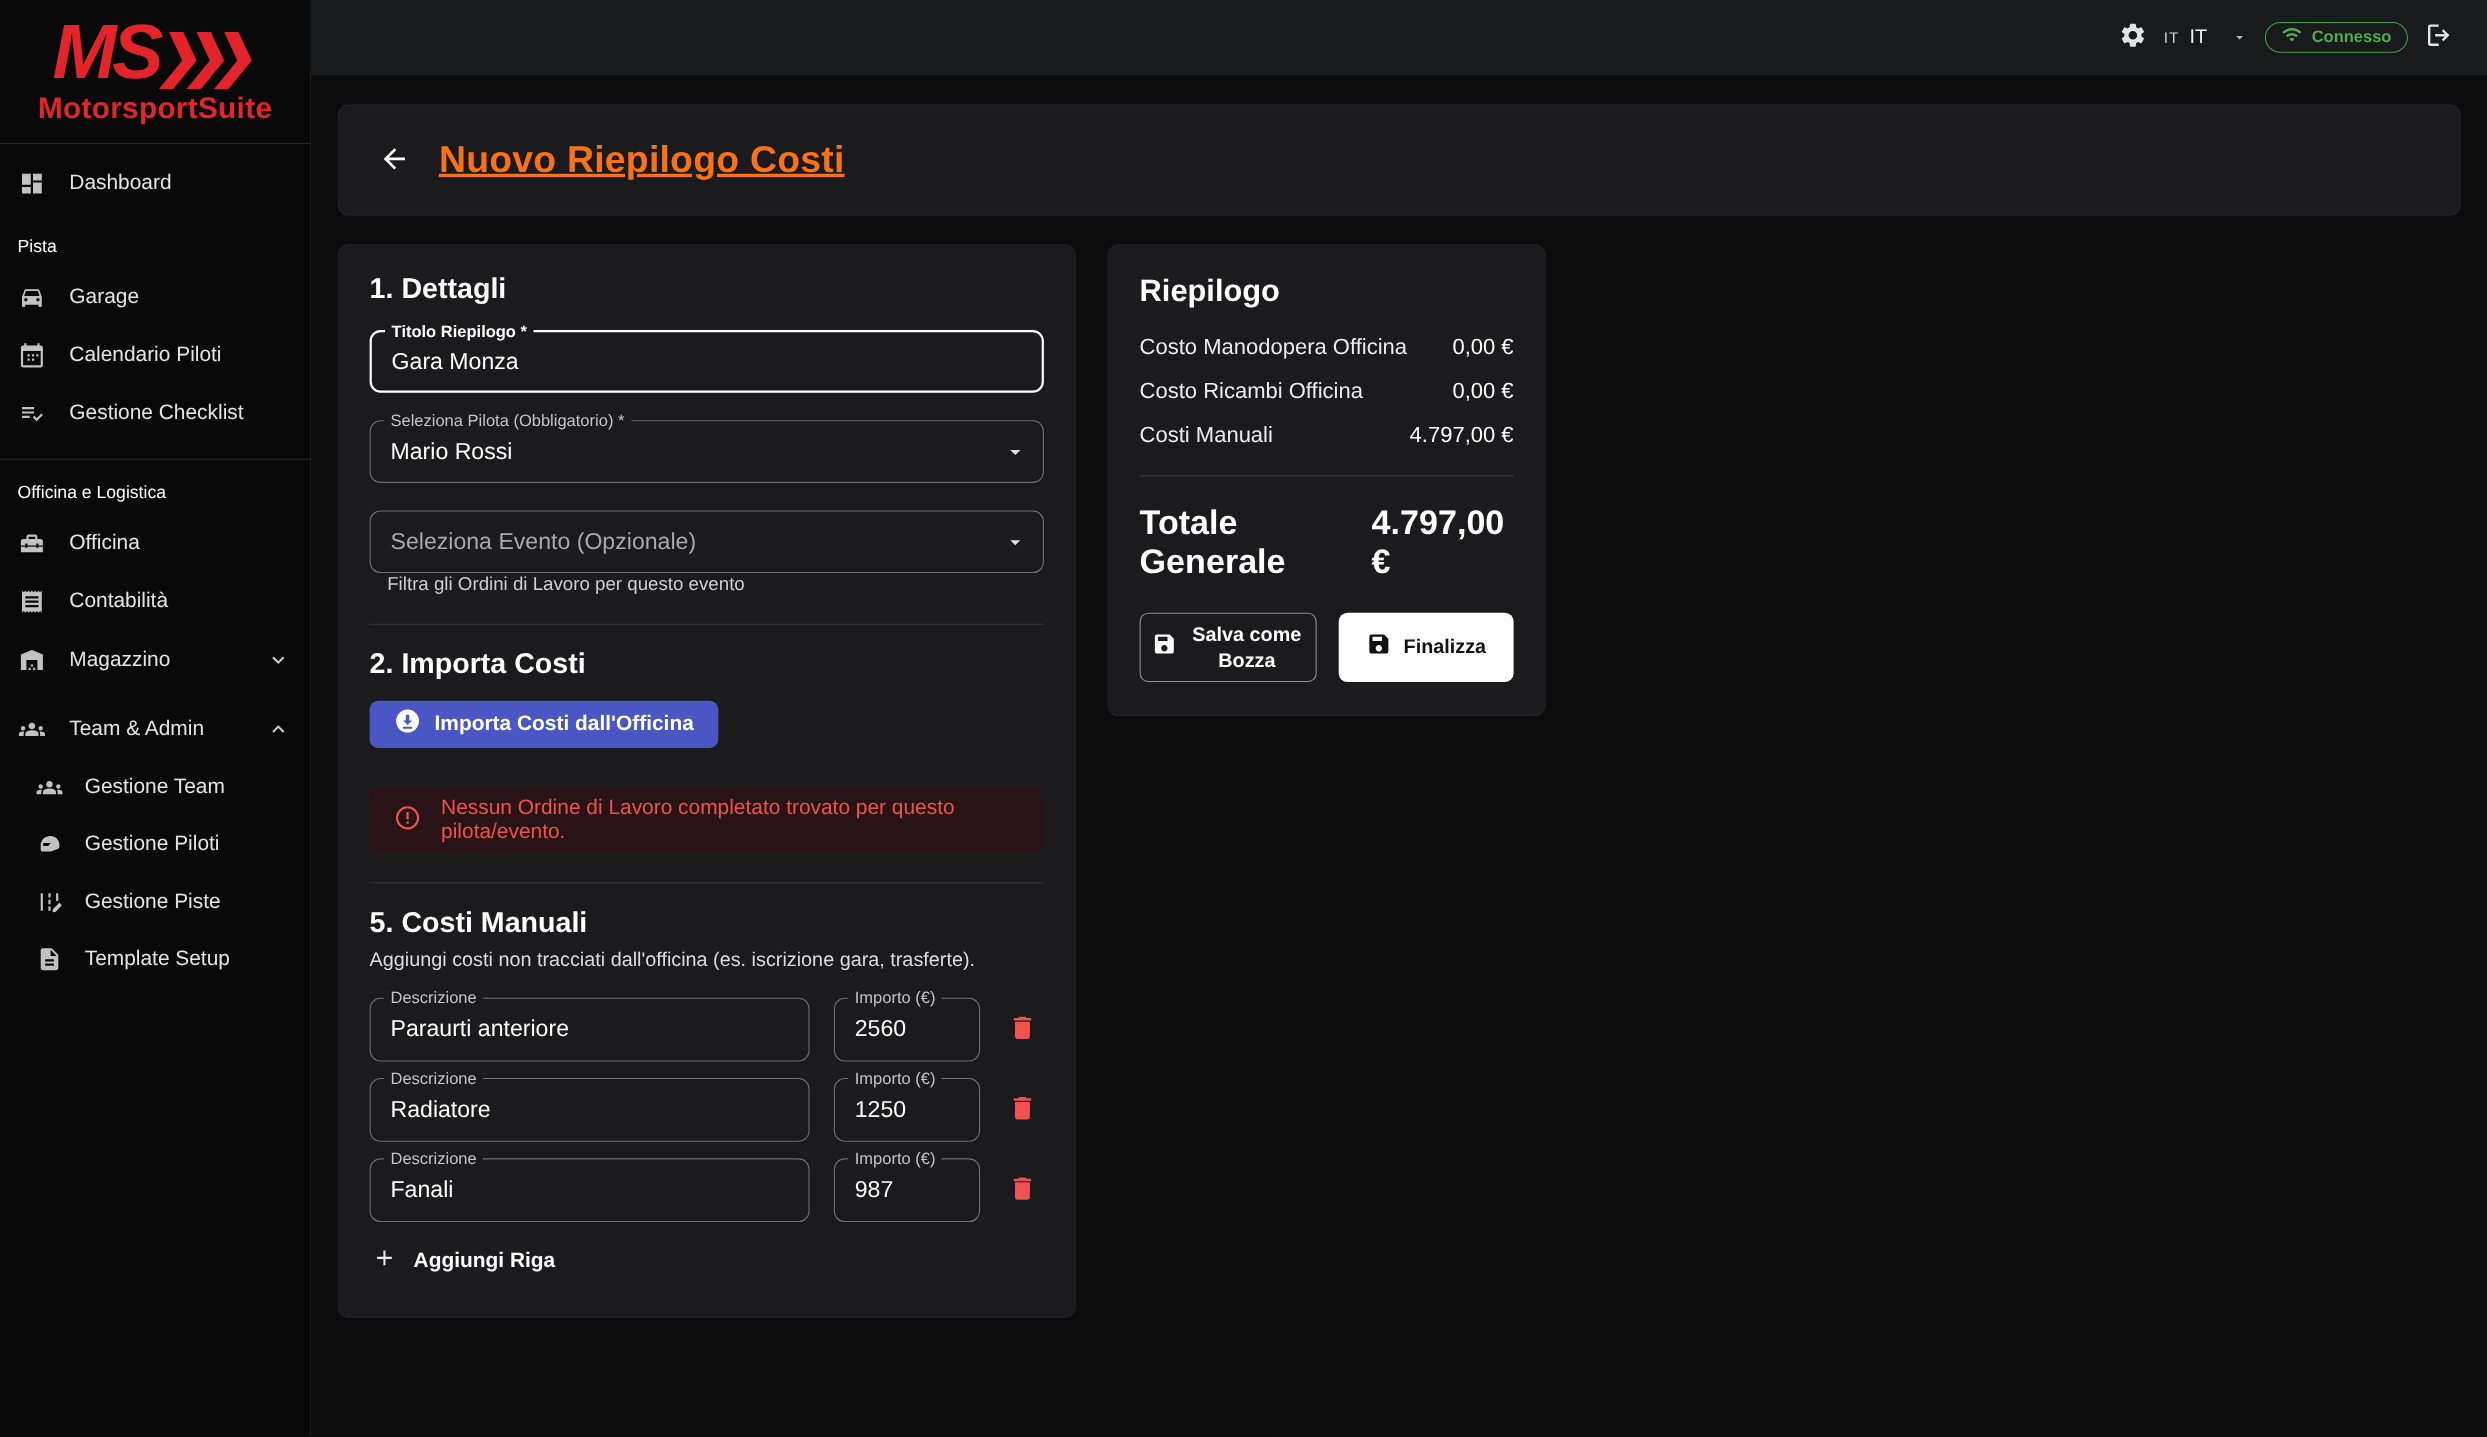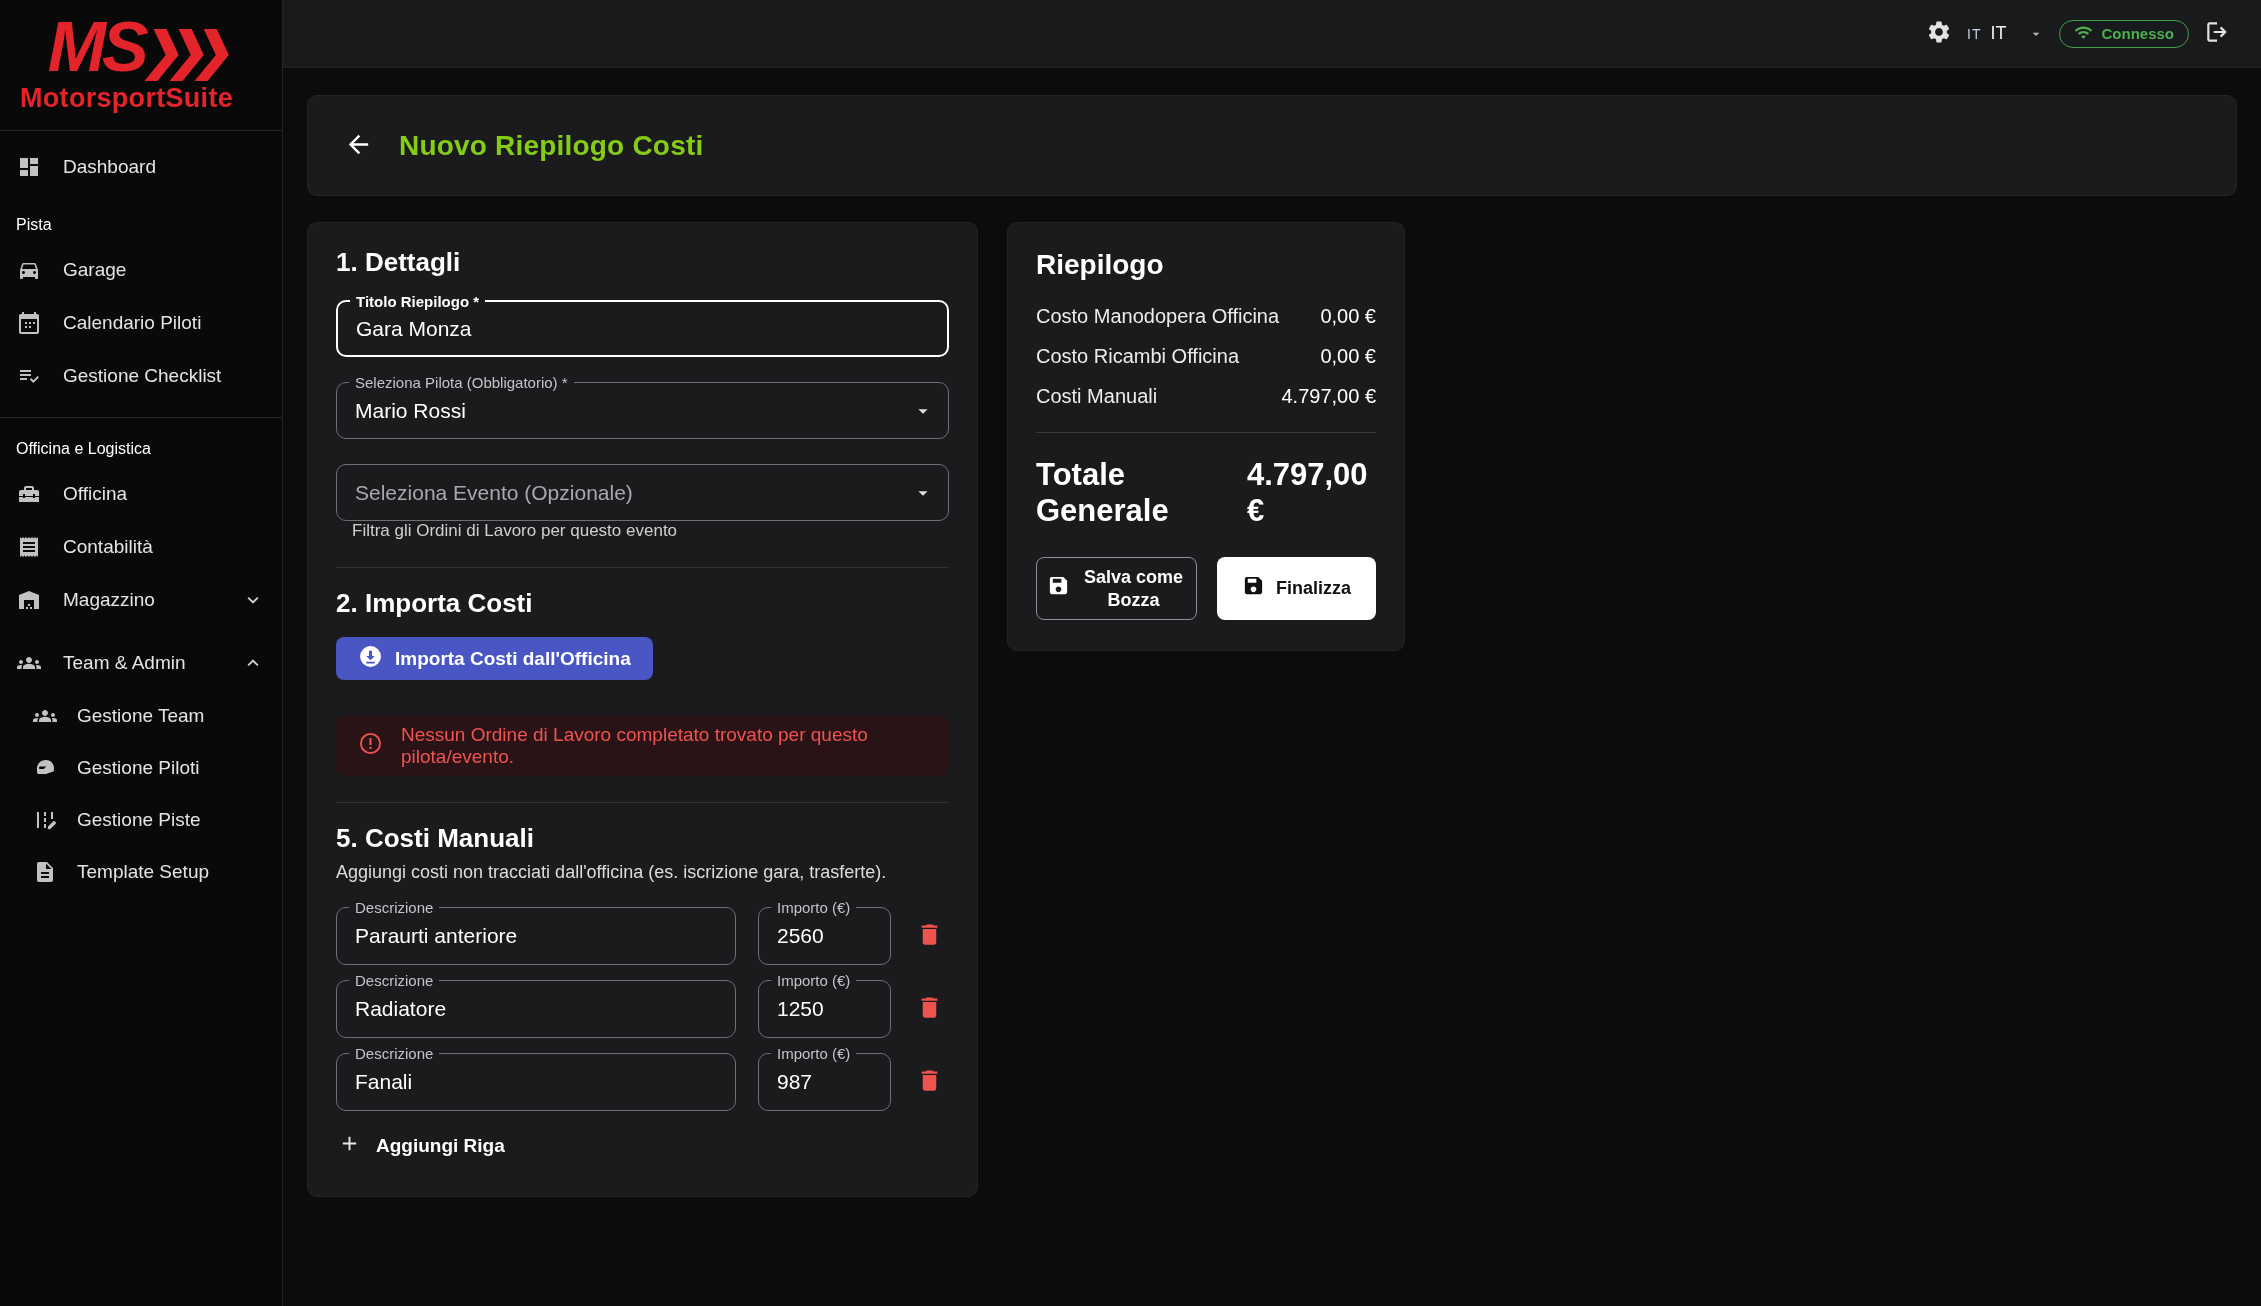--- a/index.html
+++ b/index.html
@@ -7,21 +7,21 @@
   body {
     background:#0c0c0d;
     font-family:"Liberation Sans", sans-serif;
     color:#fff;
     overflow:hidden;
   }
   .app { display:flex; width:2261px; height:1306px; }
 
   
   .sidebar { width:283px; min-width:283px; background:#090909; border-right:1px solid #232325; display:flex; flex-direction:column; }
-  .logo { padding:14px 20px 0; }
+  .logo { padding:14px 8px 0; text-align:center; }
   .logo-mark { display:flex; align-items:flex-end; justify-content:center; color:#e3242b; }
   .logo-ms { font-size:70px; font-weight:800; font-style:italic; letter-spacing:-4px; line-height:0.95; }
   .logo-chevrons { margin-left:4px; transform:skewX(-10deg); }
   .logo-chevrons svg { height:52px; width:auto; display:block; }
   .logo-name { color:#e3242b; font-size:27px; font-weight:700; margin-top:2px; padding-bottom:16px; letter-spacing:0.3px; }
   .side-divider { height:1px; background:#242426; }
   .nav { padding-top:10px; }
   .nav-item { display:flex; align-items:center; height:53px; padding:0 18px 0 17px; color:#e4e4e4; font-size:19px; cursor:pointer; }
   .nav-item .nicon { width:24px; height:24px; color:#c2c2c2; flex:none; margin-right:22px; }
   .nav-item .nlabel { flex:1; white-space:nowrap; }
@@ -41,21 +41,21 @@
   .lang-caret { margin-left:22px; color:#b5b5b5; display:flex; }
   .lang-caret svg { width:16px; height:16px; }
   .badge { display:flex; align-items:center; gap:8px; border:1.5px solid #43a047; color:#4caf50; border-radius:999px; padding:3px 14px; font-size:15px; font-weight:700; height:28px; }
   .badge svg { width:19px; height:19px; }
 
   .content { flex:1; padding:27px 24px; }
   .card { background:#1b1b1d; border:1px solid #242427; border-radius:10px; }
   .page-header { height:101px; display:flex; align-items:center; gap:26px; padding:0 36px; margin-bottom:26px; }
   .back-btn { background:none; border:none; color:#fff; cursor:pointer; display:flex; }
   .back-btn svg { width:29px; height:29px; }
-  .page-title { font-size:28px; font-weight:700; color:#84cc16; letter-spacing:0.2px; }
+  .page-title { font-size:34px; font-weight:700; color:#f97316; letter-spacing:0.2px;text-decoration:underline; }
 
   .columns { display:flex; gap:29px; align-items:flex-start; }
   .form-card { width:671px; padding:24px 28px 30px; }
   .summary-card { width:398px; padding:26px 28px 30px; }
 
   .sec-heading { font-size:26px; font-weight:700; color:#fff; margin:0 0 22px; }
 
   
   .field { position:relative; border:1.4px solid #6e6e74; border-radius:10px; height:57px; display:flex; align-items:center; padding:0 18px; margin-bottom:25px; }
   .field .flabel { position:absolute; top:-9px; left:12px; background:#1b1b1d; padding:0 6px; font-size:15px; color:#c4c4c8; line-height:1.2; white-space:nowrap; }

